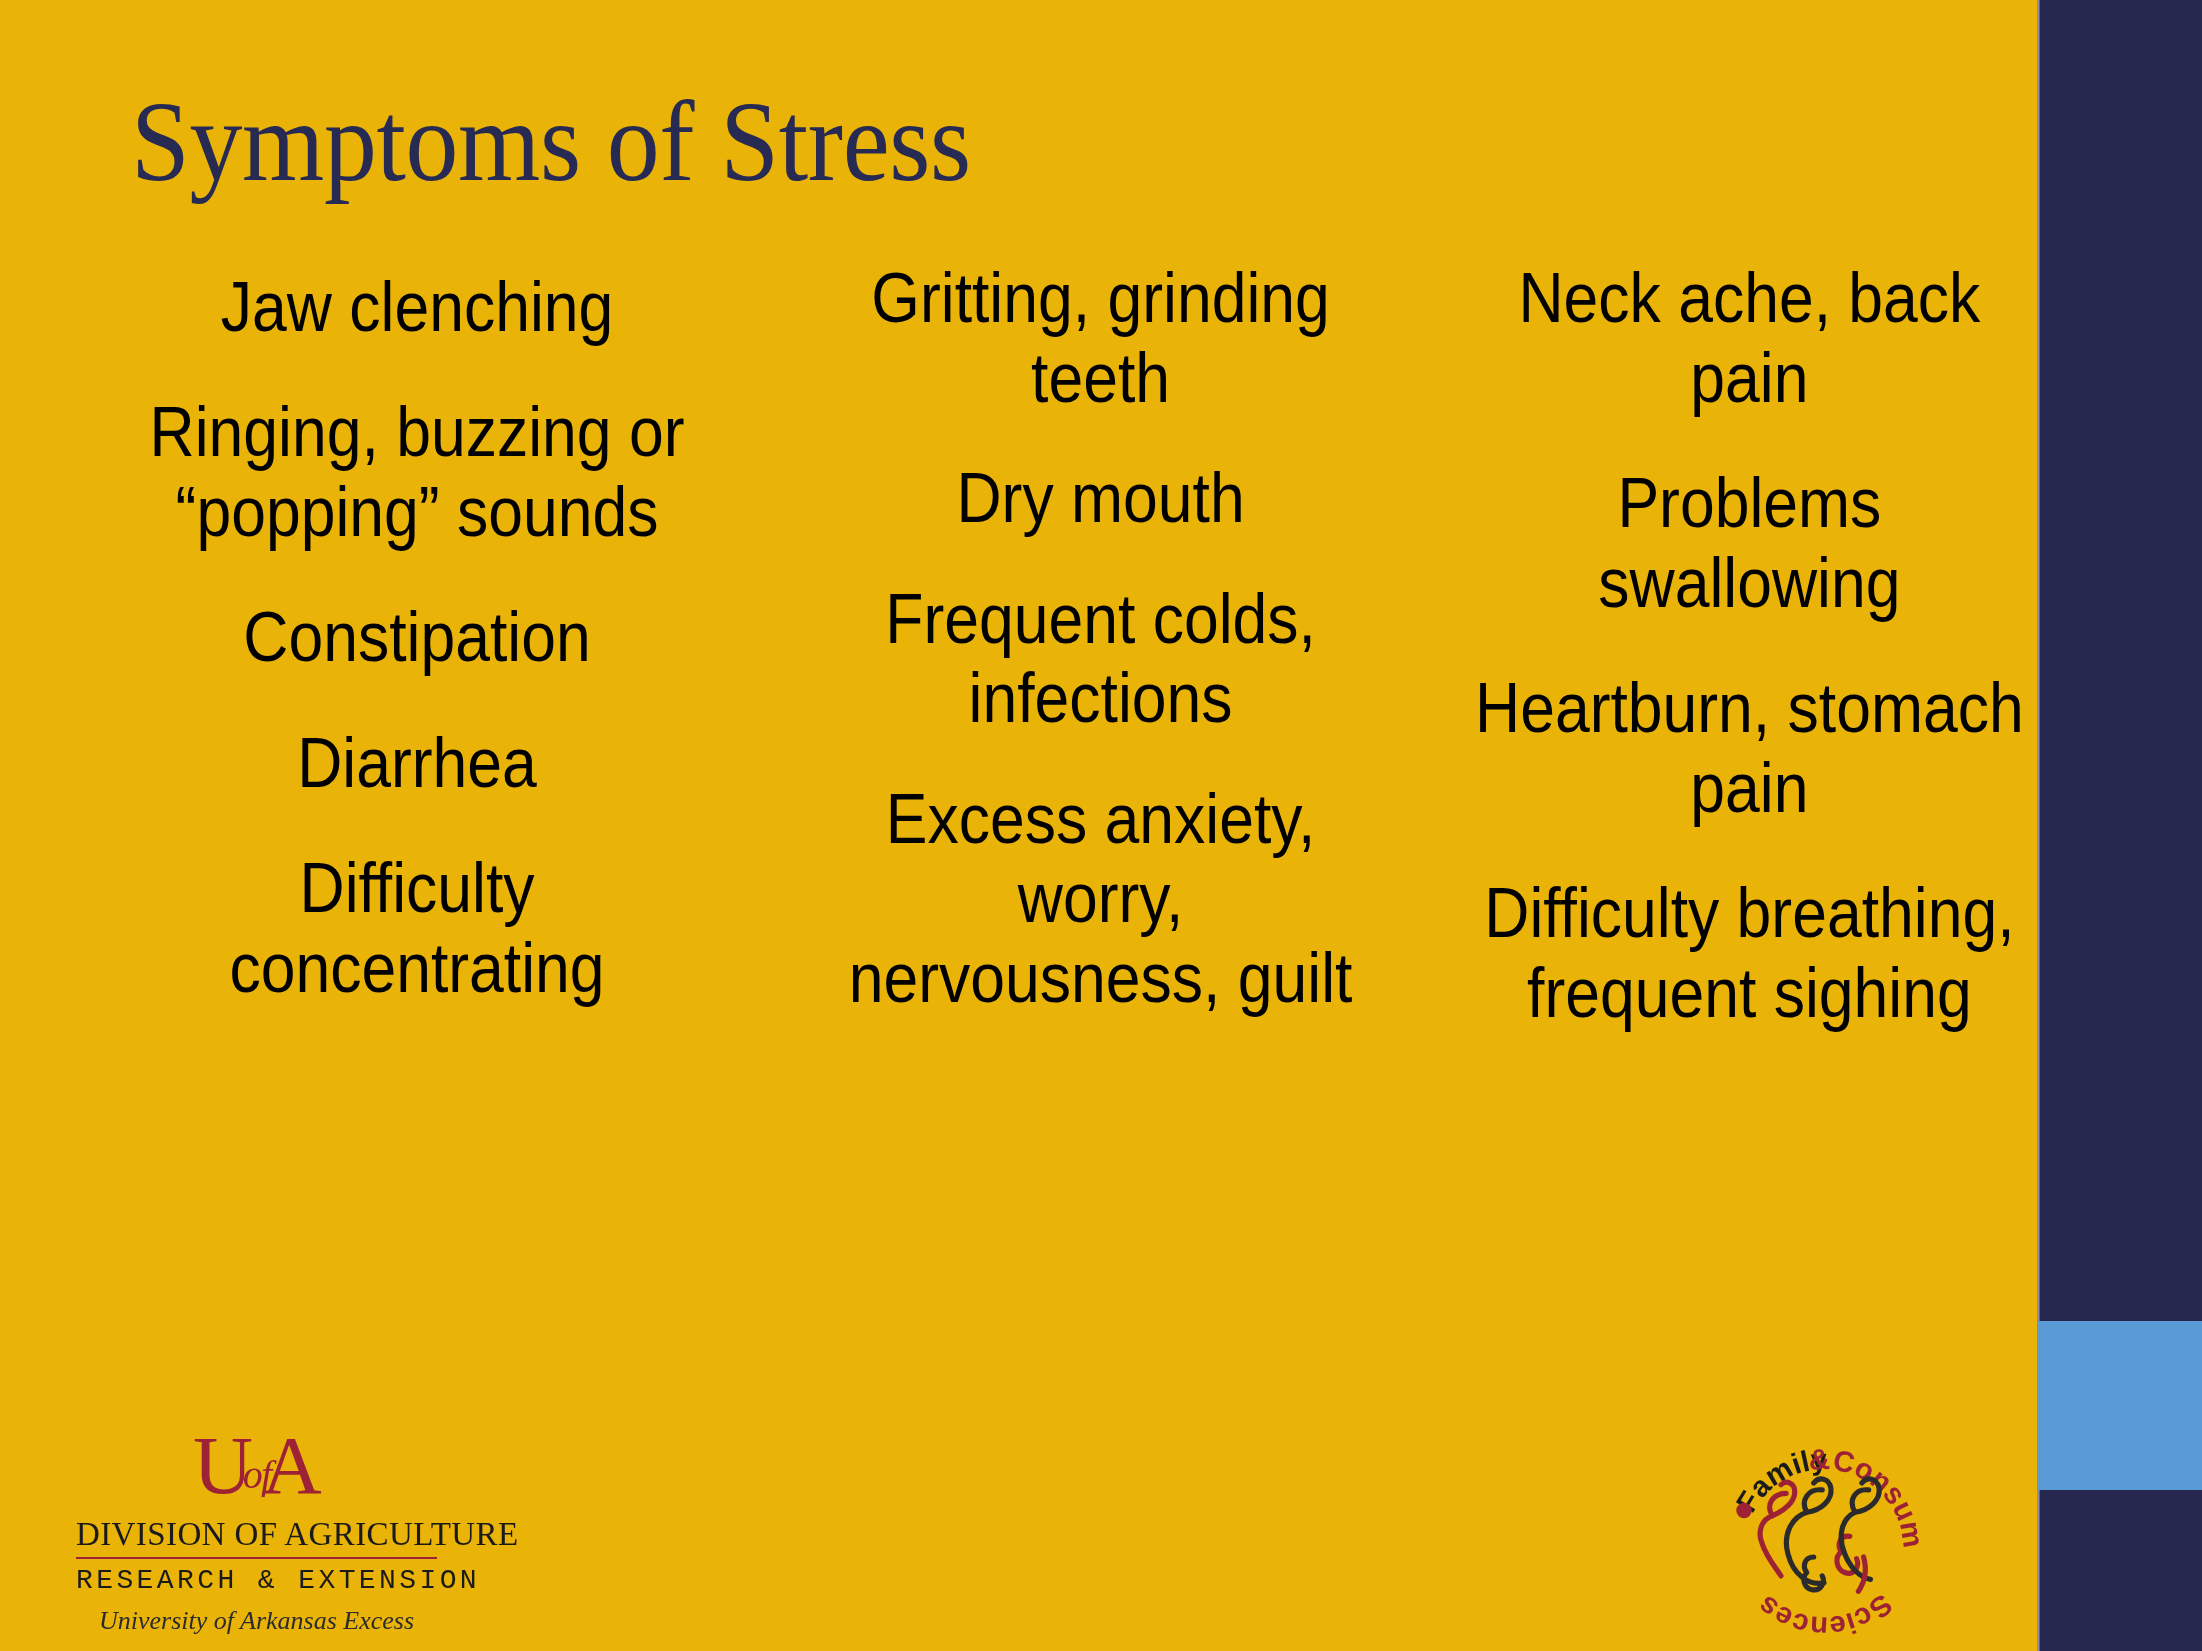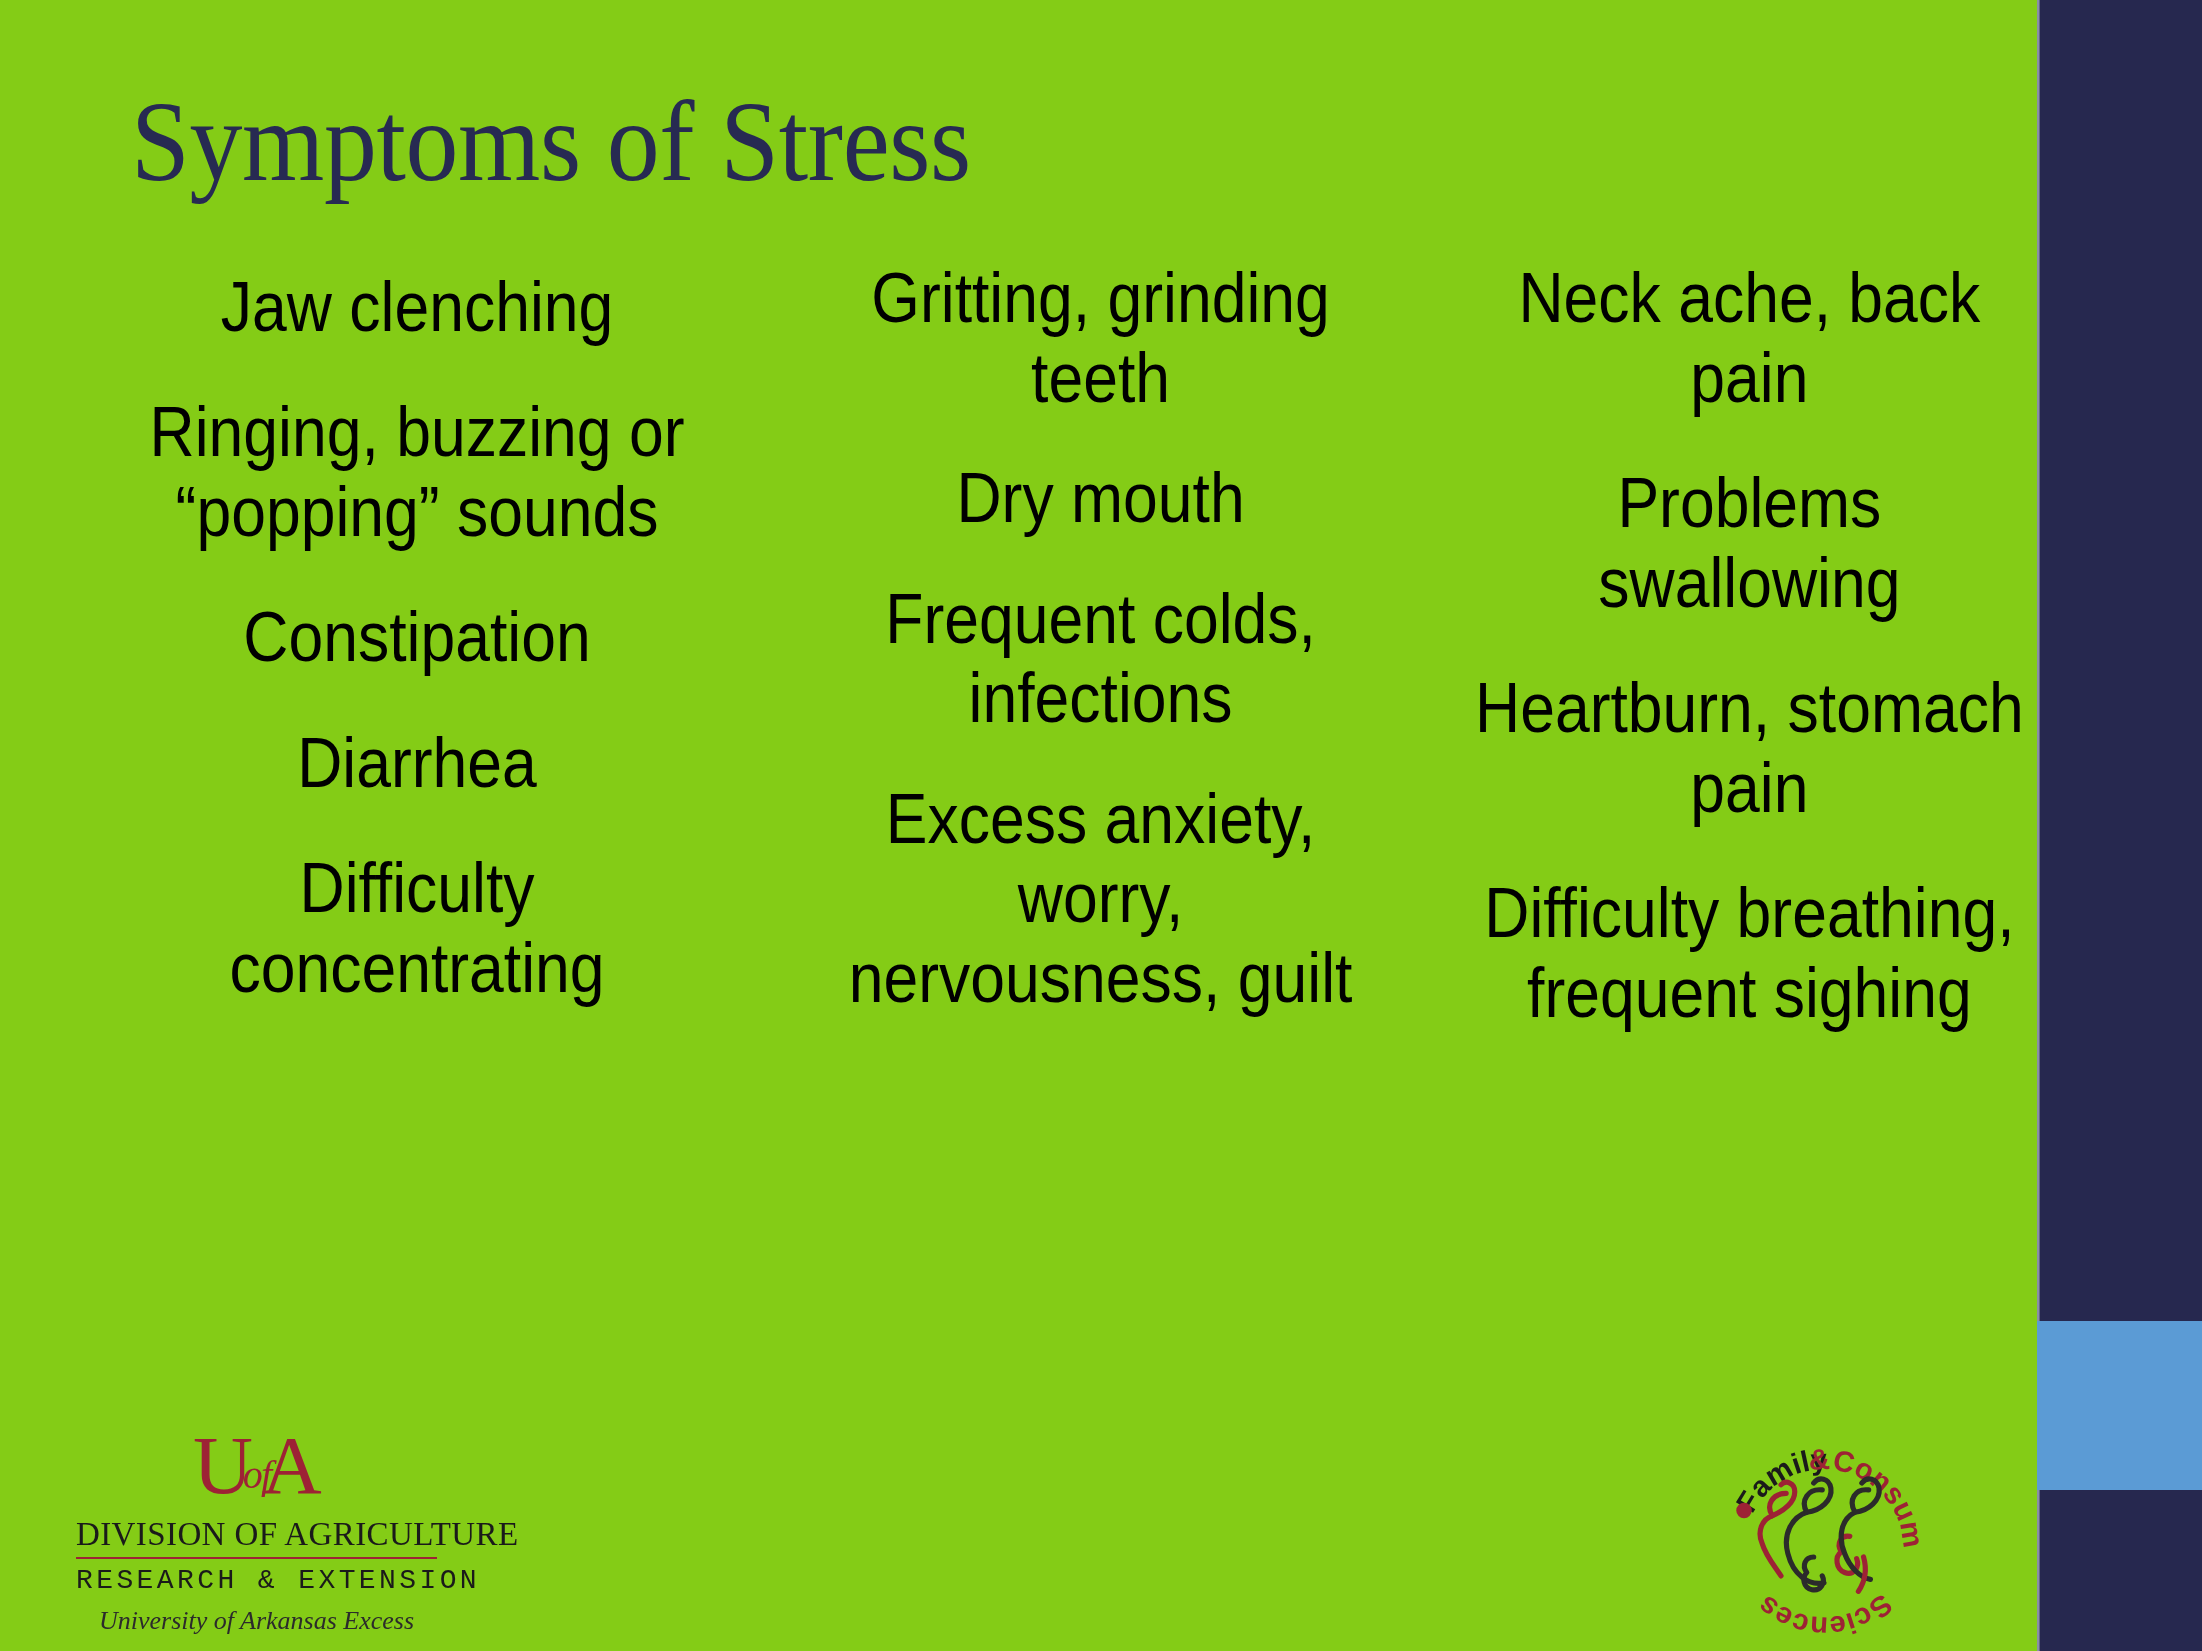--- a/index.html
+++ b/index.html
@@ -8,21 +8,21 @@
     padding: 0;
     background: #ffffff;
   }
   body {
     font-family: "Liberation Sans", sans-serif;
   }
   #slide {
     position: relative;
     width: 2203px;
     height: 1652px;
-    background: #84cc16;
+    background: #eab308;
     overflow: hidden;
   }
 
   
   #right-bar {
     position: absolute;
     top: 0;
     left: 2037px;
     width: 166px;
     height: 1652px;

